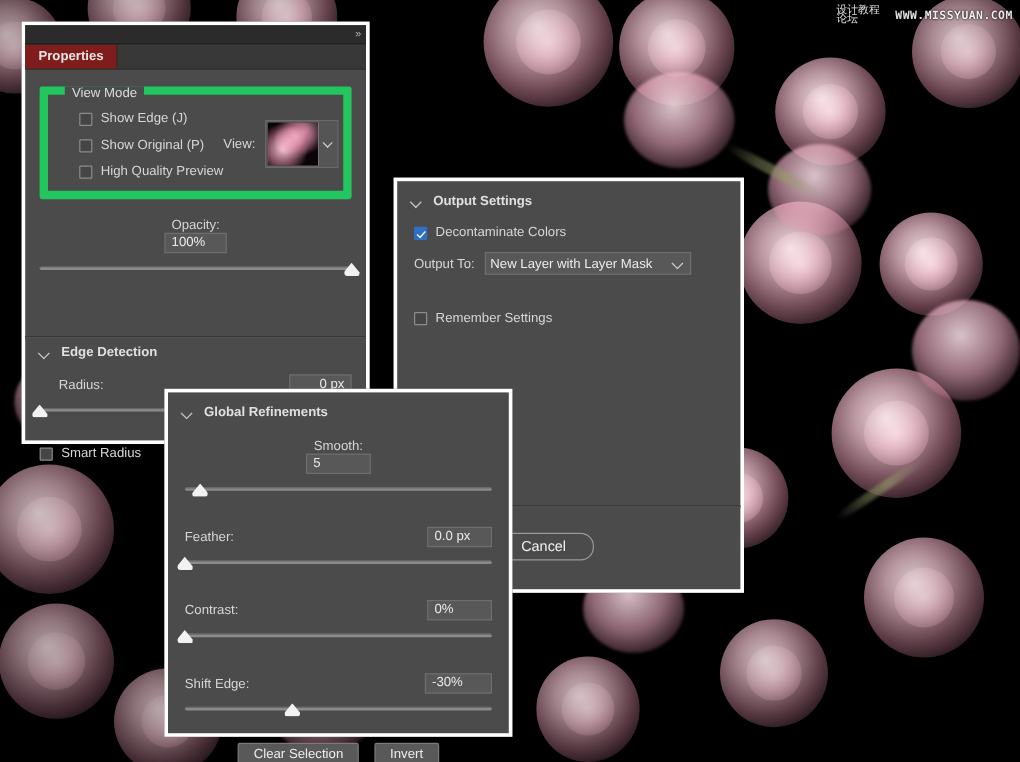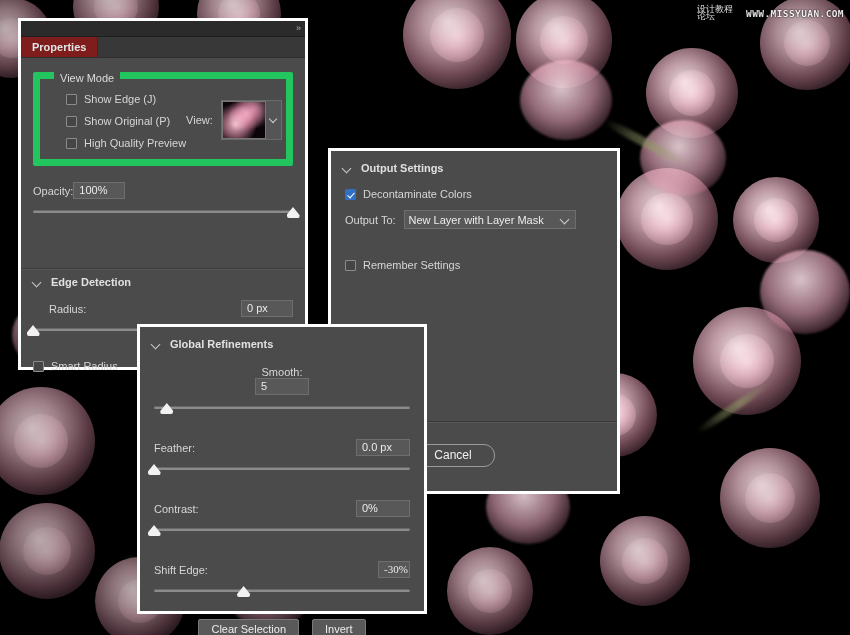--- a/index.html
+++ b/index.html
@@ -470,41 +470,41 @@
             <div class="thumb"></div>
             <div class="thumb-arrow">
                 <i></i>
               </div>
           </div>
         </div>
       </div>
     </div>
 
     <div style="padding:10px 12px 0 12px;">
-      <div class="row" style="justify-content:flex-start;">
+      <div class="row" style="justify-content:center;flex-direction:column;">
         <span class="lbl">Opacity:</span>
         <span class="numfield" style="width:52px;">100%</span>
       </div>
       <div class="slider" style="margin-top:7px;">
         <div class="track"></div>
         <div class="knob" style="left:100%;"></div>
       </div>
     </div>
 
     <div class="divider" style="margin-top:50px;"></div>
 
     <div class="section-head">
       <span class="chev"></span>
       <span>Edge Detection</span>
     </div>
 
     <div style="padding:6px 12px 0 12px;">
       <div class="row" style="justify-content:space-between;padding-left:16px;">
         <span class="lbl">Radius:</span>
-        <span class="numfield" style="width:52px;">0 px</span>
+        <span class="numfield" style="width:52px;text-align:right;">0 px</span>
       </div>
       <div class="slider" style="margin-top:7px;">
         <div class="track"></div>
         <div class="knob" style="left:0%;"></div>
       </div>
 
       <div class="cbrow" style="margin-top:24px;">
         <span class="cb"></span>
         <span class="lbl">Smart Radius</span>
       </div>
@@ -583,21 +583,21 @@
         <span class="lbl">Contrast:</span>
         <span class="numfield" style="width:54px;">0%</span>
       </div>
       <div class="slider" style="margin-top:7px;">
         <div class="track"></div>
         <div class="knob" style="left:0%;"></div>
       </div>
 
       <div class="row" style="justify-content:space-between; margin-top:25px;gap:40px;">
         <span class="lbl">Shift Edge:</span>
-        <span class="numfield" style="width:32px;font-family:Liberation Serif, serif;">-30%</span>
+        <span class="numfield" style="width:56px;">-30%</span>
       </div>
       <div class="slider" style="margin-top:7px;">
         <div class="track"></div>
         <div class="knob" style="left:35%;"></div>
       </div>
 
       <div style="display:flex; justify-content:center; gap:13px; margin-top:22px;">
         <div class="btn">Clear Selection</div>
         <div class="btn">Invert</div>
       </div>

